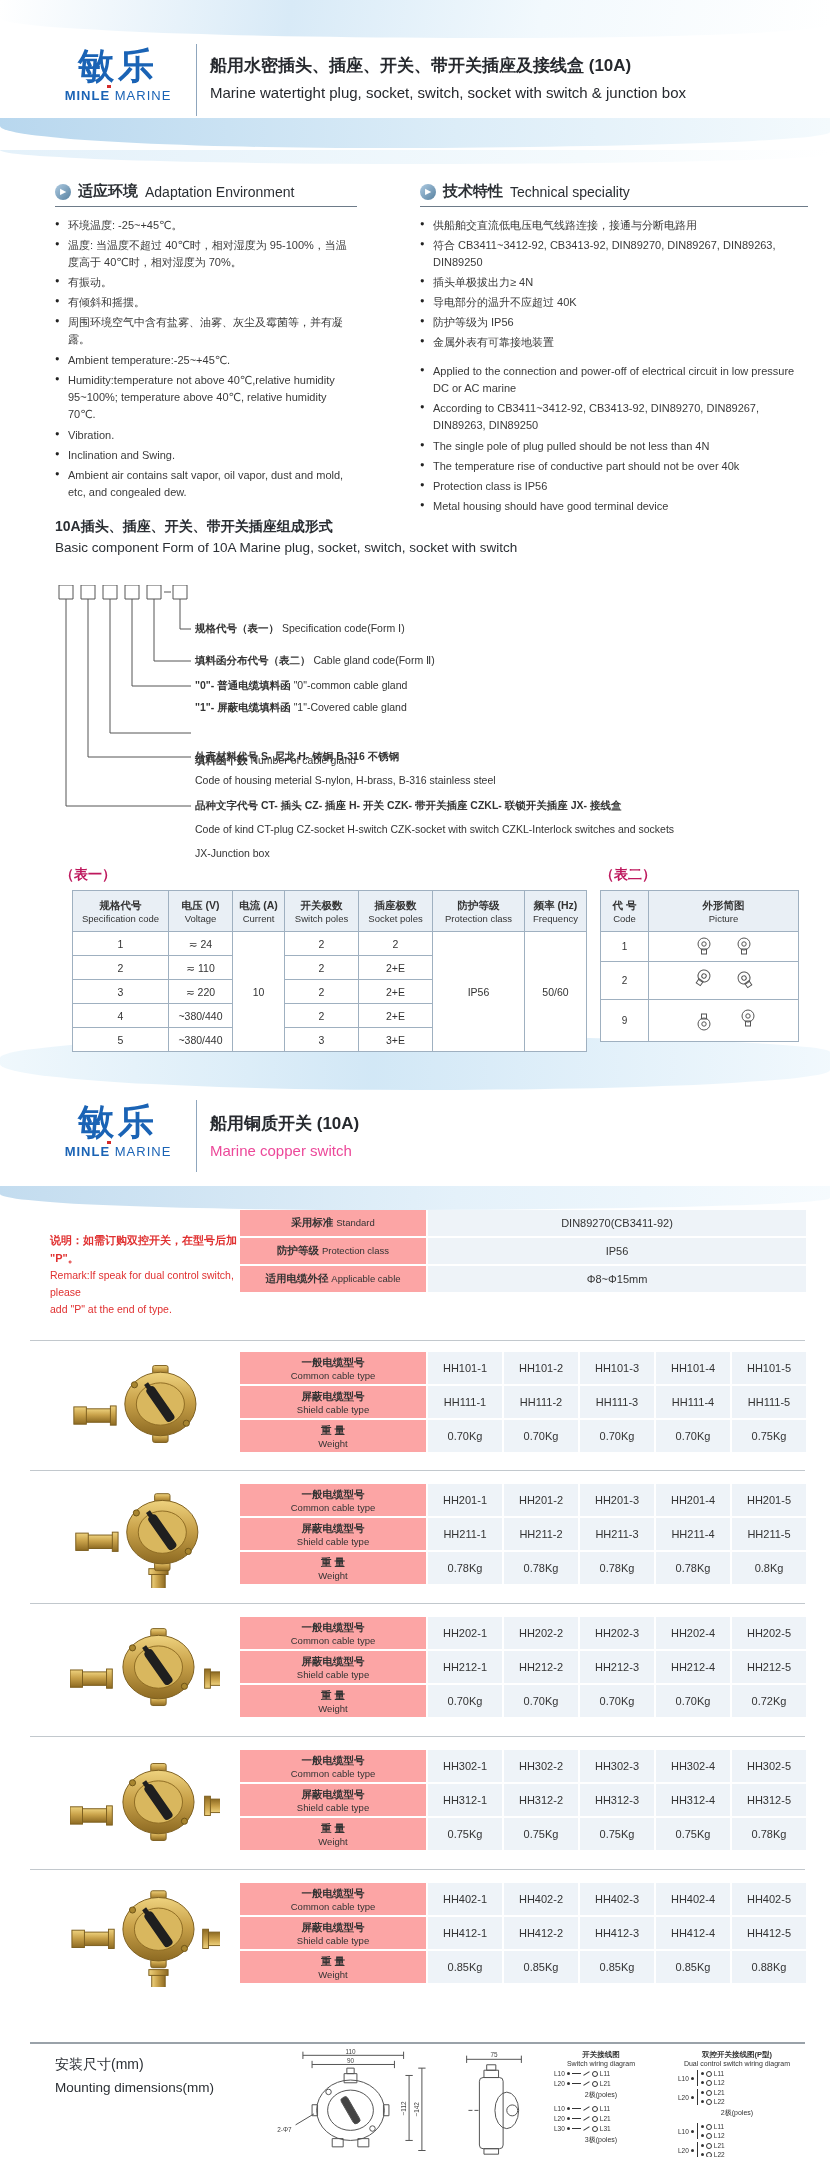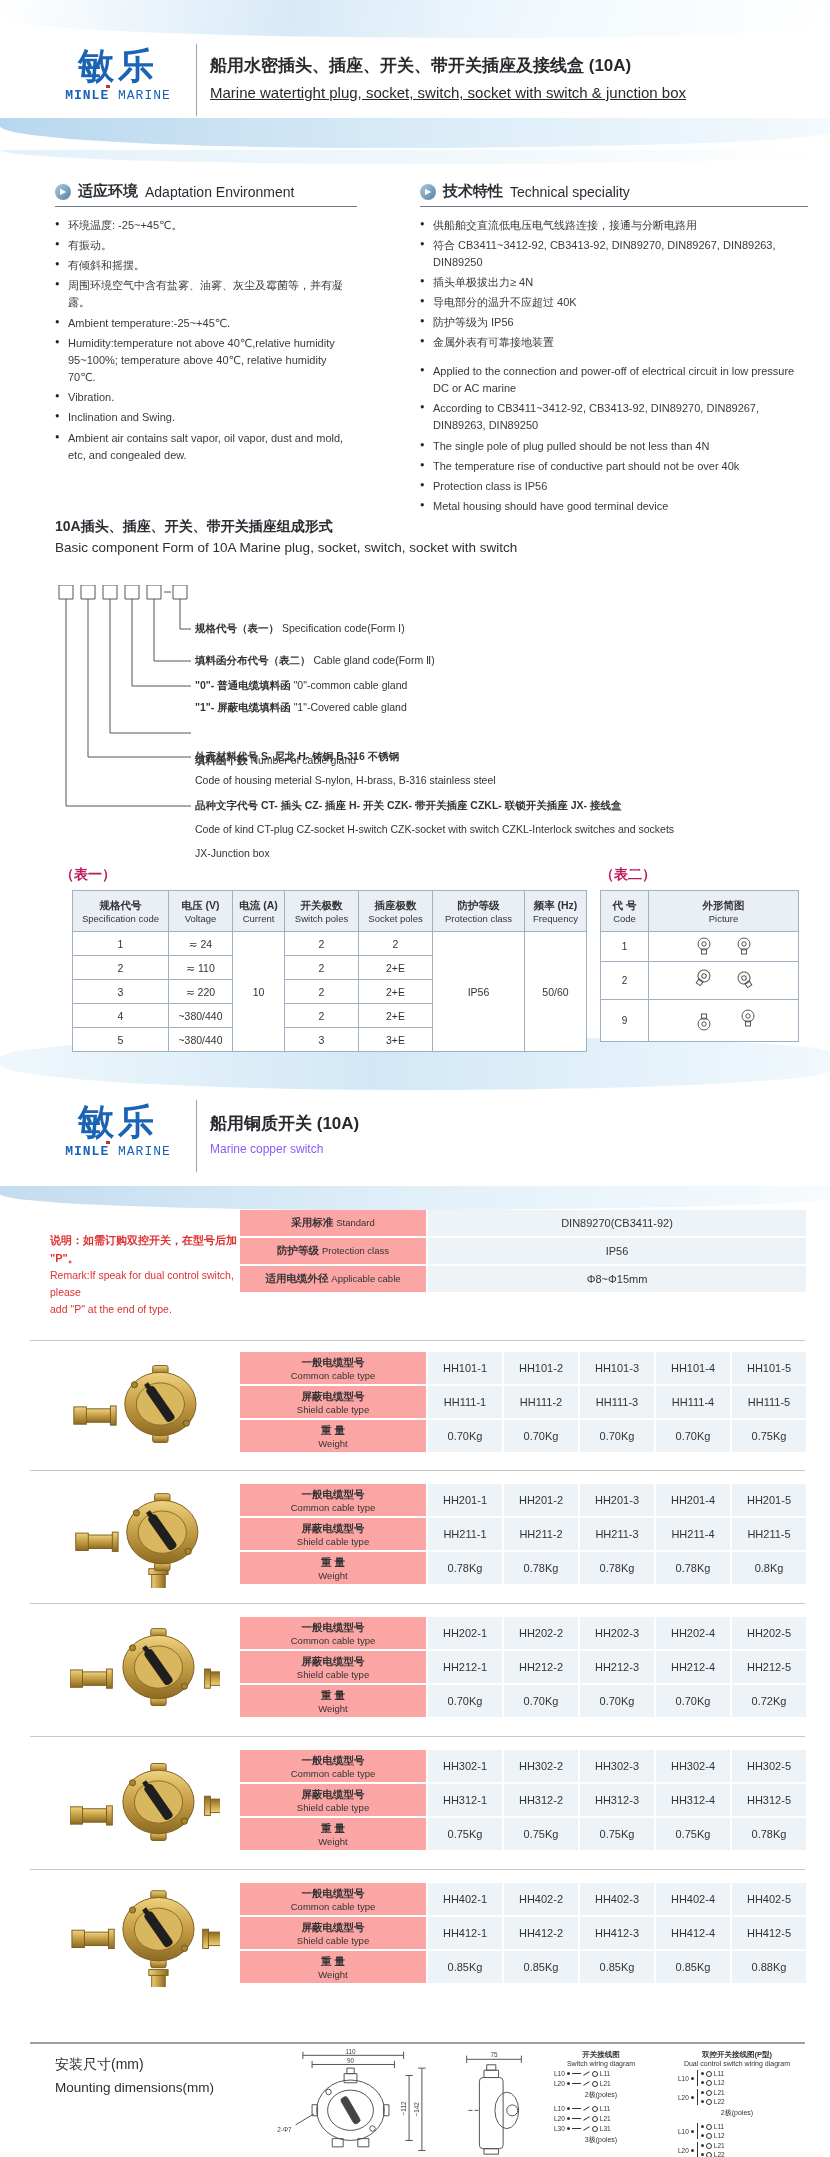--- a/index.html
+++ b/index.html
@@ -8,26 +8,26 @@
   
   .band{position:absolute;left:0;width:830px;pointer-events:none;}
   .bandA{top:0;height:38px;background:linear-gradient(100deg,#ffffff 0%,#d8eaf7 35%,#f2f9fd 65%,#ffffff 100%);border-radius:0 0 40% 60%/0 0 14px 20px;}
   .bandB{top:118px;height:30px;background:linear-gradient(90deg,#b8d7ee,#dcedf8 55%,#f4fafd);border-radius:0 0 55% 45%/0 0 16px 22px;}
   .bandB2{top:150px;height:14px;background:linear-gradient(90deg,#e4f1fa,#f4fafd 70%,#ffffff);border-radius:0 0 50% 50%/0 0 10px 14px;}
   .bandC{top:1036px;height:54px;background:linear-gradient(90deg,#eef7fc,#cde5f5 45%,#f0f8fd);border-radius:45% 55% 50% 50%/22px 16px 20px 26px;opacity:.9;}
   .bandD{top:1186px;height:24px;background:linear-gradient(90deg,#c3dcef,#e4f1fa 55%,#f6fbfe);border-radius:0 0 55% 45%/0 0 12px 16px;}
   
   .logo{position:absolute;width:140px;text-align:center;}
   .logo .cn{font-size:36px;font-weight:bold;color:#1a63b5;letter-spacing:4px;line-height:40px;}
-  .logo .en{font-size:13px;color:#1a63b5;letter-spacing:1px;margin-top:2px;font-family:Liberation Mono, monospace;}
+  .logo .en{font-size:13px;color:#1a63b5;letter-spacing:1px;margin-top:2px;}
   .logo .en b{font-weight:bold;position:relative;}
   .logo .en b .rd{position:absolute;top:-3px;right:-1px;width:4px;height:3px;background:#d42a2a;}
   .vdiv{position:absolute;width:1px;background:#8fa6bd;}
   .h1cn{position:absolute;font-size:17px;font-weight:bold;color:#26292e;}
-  .h1en{position:absolute;font-size:15px;color:#26292e;text-decoration:underline;}
+  .h1en{position:absolute;font-size:15px;color:#26292e;}
   
   .sec{position:absolute;}
   .sec-h{display:flex;align-items:center;gap:7px;border-bottom:1.5px solid #6d7b89;padding-bottom:5px;}
   .play{width:16px;height:16px;border-radius:50%;background:linear-gradient(135deg,#aecbe2,#56809f);
         color:#fff;font-size:8px;display:flex;align-items:center;justify-content:center;flex:0 0 auto;}
   .sec-h .cn{font-size:15px;font-weight:bold;color:#2b2f34;}
   .sec-h .en{font-size:14px;color:#2b2f34;}
   ul.blt{margin:10px 0 0 0;padding:0;}
   ul.blt li{list-style:none;position:relative;padding-left:13px;font-size:11px;line-height:1.55;margin-bottom:3px;color:#3a3a3a;}
   ul.blt li::before{content:"●";position:absolute;left:0;top:1px;font-size:7.5px;color:#222;}
@@ -40,21 +40,21 @@
   
   .cap{position:absolute;font-size:14px;font-weight:bold;color:#be185d;}
   table.f1,table.f2{position:absolute;border-collapse:collapse;table-layout:fixed;background:#fff;}
   table.f1 th,table.f1 td,table.f2 th,table.f2 td{border:1px solid #9fb0c0;font-size:10px;text-align:center;padding:1px 2px;color:#333;}
   table.f1 th,table.f2 th{background:#e9eff5;height:38px;}
   table.f1 td{height:21px;font-size:10.5px;}
   th .cn{display:block;font-weight:bold;font-size:10.5px;}
   th .en{display:block;font-weight:normal;font-size:9.5px;}
   
   .h2cn{position:absolute;font-size:17px;font-weight:bold;color:#26292e;}
-  .h2en{position:absolute;font-size:12px;color:#8b5cf6;}
+  .h2en{position:absolute;font-size:15px;color:#ec4899;}
   
   .remark{position:absolute;color:#e03030;font-size:10.5px;line-height:1.6;}
   .remark .b{font-weight:bold;font-size:11px;}
   
   table.spec,table.pt{position:absolute;border-collapse:separate;border-spacing:2px;table-layout:fixed;}
   table.spec th,table.pt th{background:#fca5a5;font-weight:normal;font-size:10.5px;color:#333;padding:2px;}
   table.spec td,table.pt td{background:#eef3f8;text-align:center;font-size:11px;color:#333;padding:2px;}
   table.spec th .cn,table.pt th .cn{font-weight:bold;font-size:10.5px;display:block;}
   table.spec th .en,table.pt th .en{font-size:9.5px;display:block;}
   table.spec tr{height:26px;} table.pt tr{height:32px;}
@@ -131,20 +131,21 @@
   <div class="h1en" style="left:210px;top:84px">Marine watertight plug, socket, switch, socket with switch &amp; junction box</div>
 
   <div class="sec" style="left:55px;top:182px;width:302px">
     <div class="sec-h">
       <span class="play">▶</span>
       <span class="cn">适应环境</span>
       <span class="en">Adaptation Environment</span>
     </div>
     <ul class="blt">
       <li>环境温度: -25~+45℃。</li>
+      <li>温度: 当温度不超过 40℃时，相对湿度为 95-100%，当温度高于 40℃时，相对湿度为 70%。</li>
       <li>有振动。</li>
       <li>有倾斜和摇摆。</li>
       <li>周围环境空气中含有盐雾、油雾、灰尘及霉菌等，并有凝露。</li>
     </ul>
     <ul class="blt en">
       <li>Ambient temperature:-25~+45℃.</li>
       <li>Humidity:temperature not above 40℃,relative humidity 95~100%; temperature above 40℃, relative humidity 70℃.</li>
       <li>Vibration.</li>
       <li>Inclination and Swing.</li>
       <li>Ambient air contains salt vapor, oil vapor, dust and mold, etc, and congealed dew.</li>

